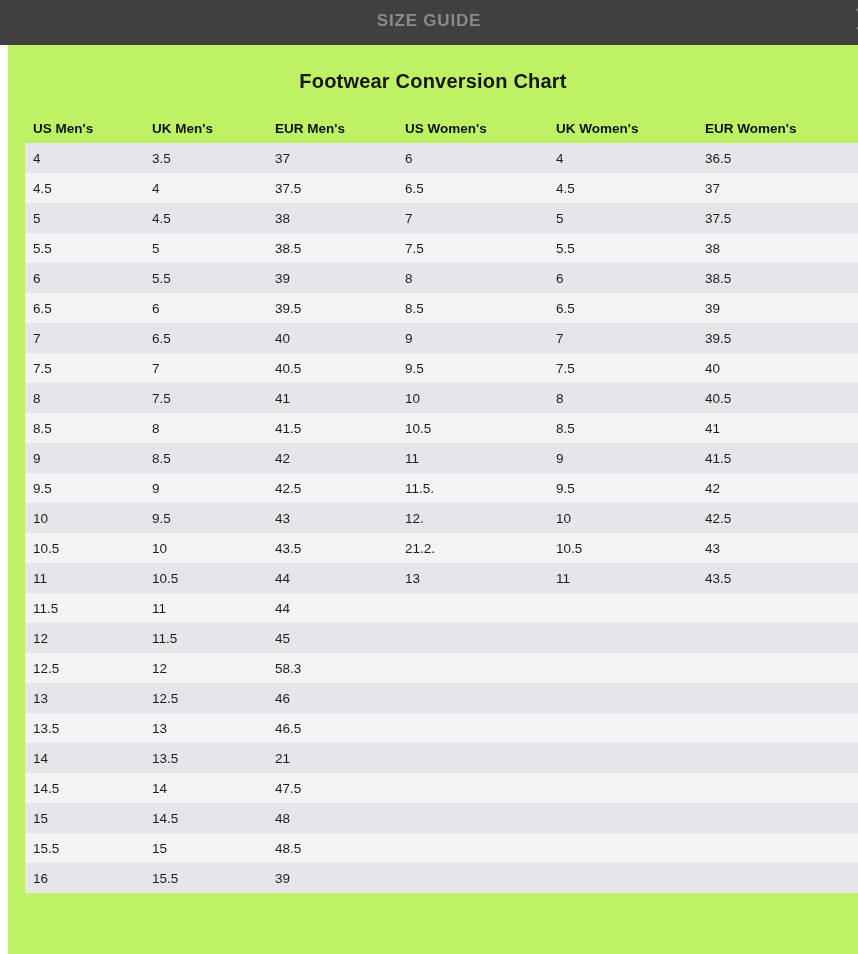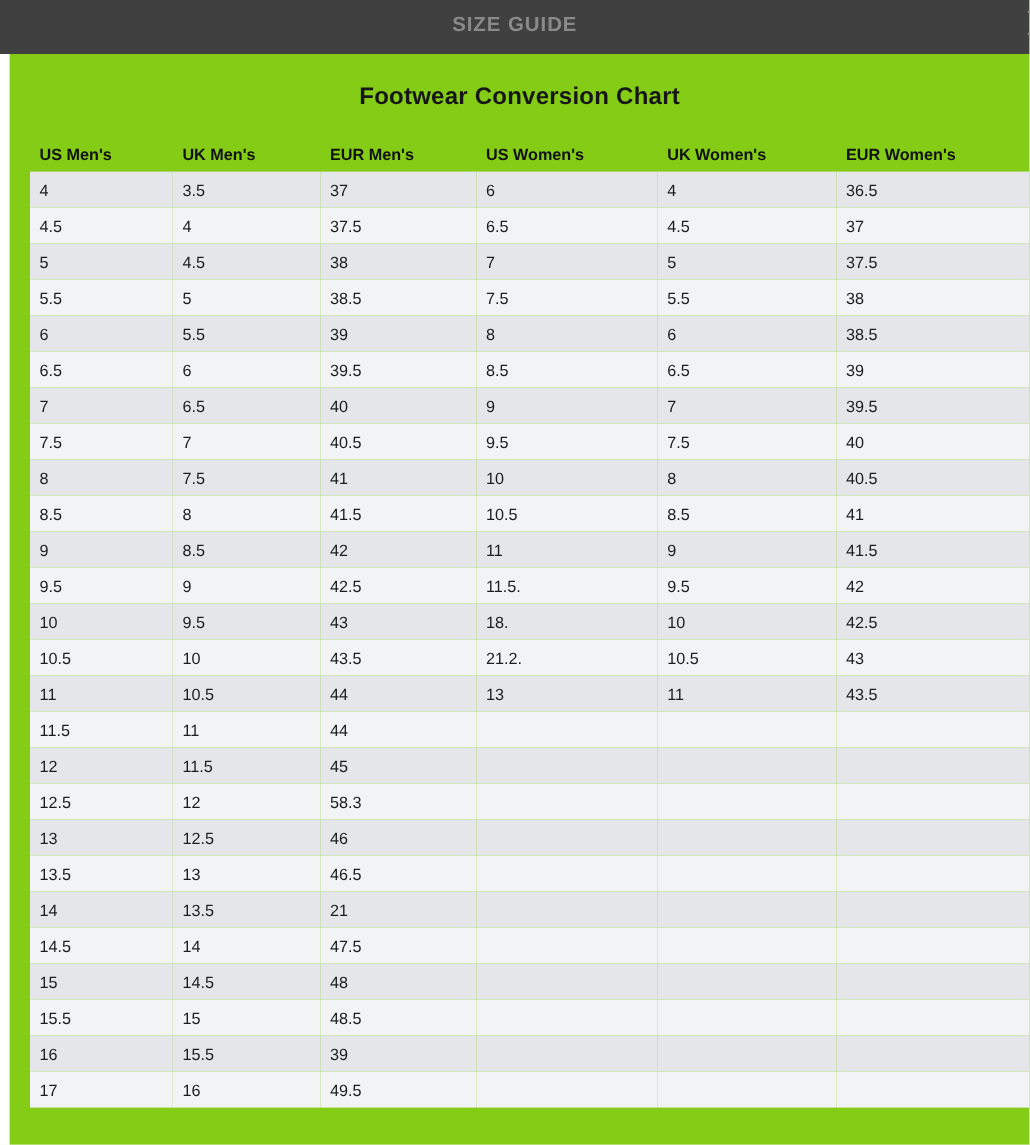--- a/index.html
+++ b/index.html
@@ -33,21 +33,21 @@
     position: absolute;
     top: 7px;
     right: -21px;          
     width: 24px; height: 24px;
     cursor: pointer;
   }
   
   .panel {
     position: absolute;
     top: 45px; left: 8px; right: 0; bottom: 0;
-    background: #84cc16;
+    background: #bef264;
     padding-top: 21px;
     overflow: hidden;
   }
   .chart-title {
     text-align: center;
     font-size: 20px;
     line-height: 30px;
     font-weight: bold;
     color: #161616;
     letter-spacing: 0.2px;
@@ -220,21 +220,21 @@
             <td>9</td>
             <td>42.5</td>
             <td>11.5.</td>
             <td>9.5</td>
             <td>42</td>
           </tr>
           <tr>
             <td>10</td>
             <td>9.5</td>
             <td>43</td>
-            <td>18.</td>
+            <td>12.</td>
             <td>10</td>
             <td>42.5</td>
           </tr>
           <tr>
             <td>10.5</td>
             <td>10</td>
             <td>43.5</td>
             <td>21.2.</td>
             <td>10.5</td>
             <td>43</td>
@@ -320,24 +320,16 @@
             <td></td>
           </tr>
           <tr>
             <td>16</td>
             <td>15.5</td>
             <td>39</td>
             <td></td>
             <td></td>
             <td></td>
           </tr>
-          <tr>
-            <td>17</td>
-            <td>16</td>
-            <td>49.5</td>
-            <td></td>
-            <td></td>
-            <td></td>
-          </tr>
         </tbody>
     </table>
   </div>
 </div>
 
 </body></html>

